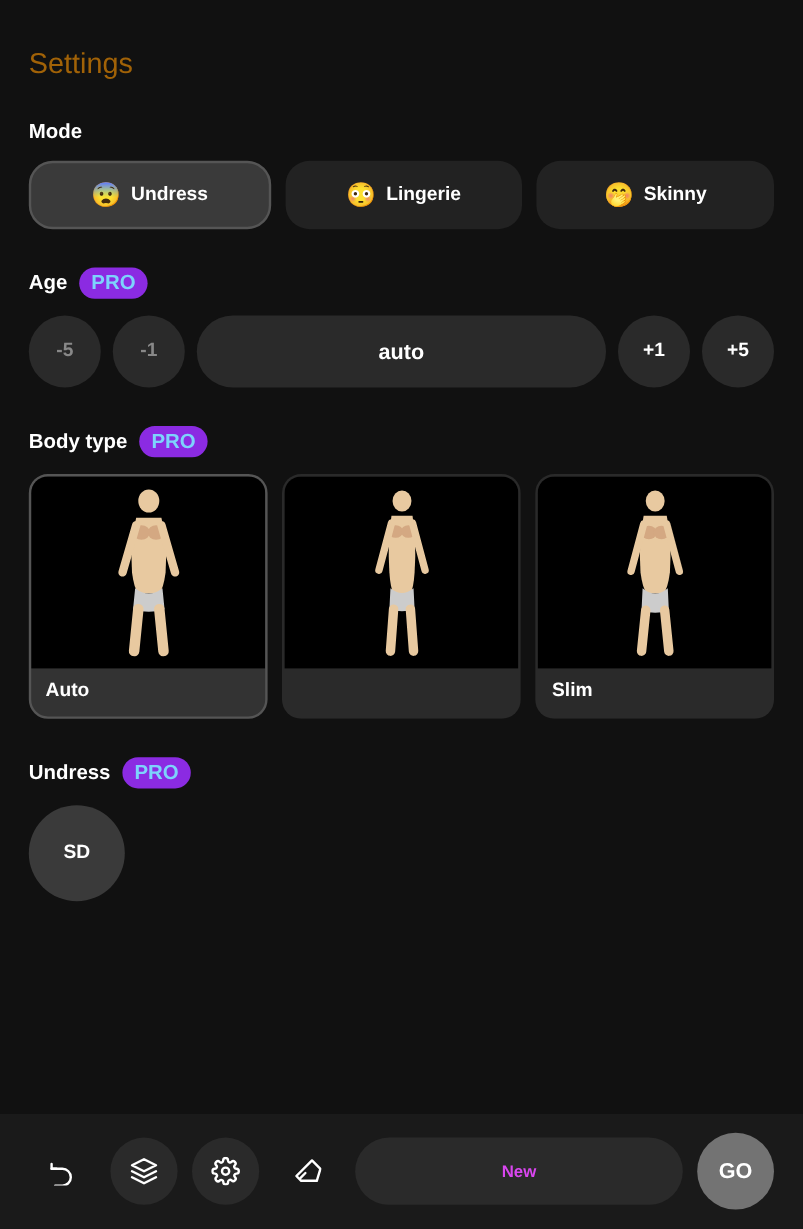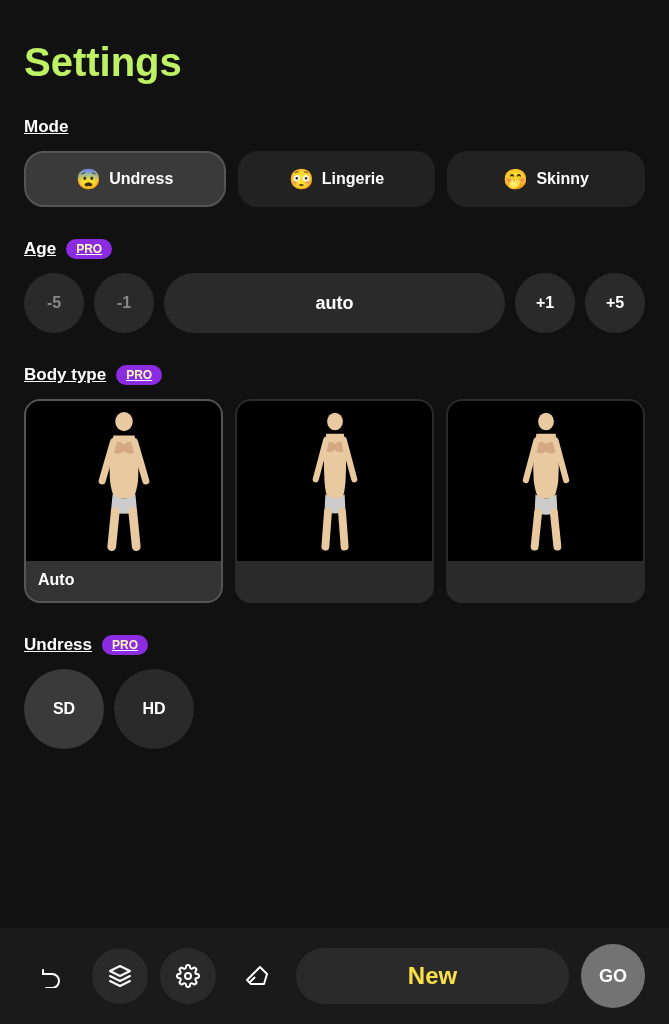--- a/index.html
+++ b/index.html
@@ -11,41 +11,40 @@
       min-height: 1024px;
       position: relative;
       overflow-x: hidden;
     }
 
     .settings-page {
       padding: 40px 24px 120px 24px;
     }
 
     .page-title {
-      font-size: 40px;
-      font-weight: 700;
-      color: #bef264;
+      font-size: 24px;
+      font-weight: 400;
+      color: #a16207;
       margin-bottom: 32px;
     }
 
     .section-label {
       font-size: 17px;
       font-weight: 600;
       color: #ffffff;
       margin-bottom: 14px;
       display: flex;
       align-items: center;
       gap: 10px;
-      text-decoration: underline;
     }
 
     .pro-badge {
       background: #8b2be2;
-      color: #fef9c3;
-      font-size: 12px;
+      color: #7dd3fc;
+      font-size: 17px;
       font-weight: 700;
       padding: 3px 10px;
       border-radius: 20px;
     }
 
     
     .mode-row {
       display: flex;
       gap: 12px;
       margin-bottom: 32px;
@@ -177,21 +176,21 @@
     .body-card-label {
       font-size: 16px;
       font-weight: 700;
       color: #ffffff;
       padding: 10px 12px 0 12px;
     }
 
     
     .quality-row {
       display: flex;
-      gap: 10px;
+      gap: 28px;
       margin-bottom: 40px;
     }
 
     .quality-btn {
       background: #2a2a2a;
       border: none;
       border-radius: 50%;
       width: 80px;
       height: 80px;
       color: #ffffff;
@@ -237,22 +236,22 @@
     .toolbar-icon-btn.ghost {
       background: transparent;
     }
 
     .new-btn {
       flex: 1;
       background: #2a2a2a;
       border: none;
       border-radius: 30px;
       height: 56px;
-      color: #fde047;
-      font-size: 24px;
+      color: #d946ef;
+      font-size: 14px;
       font-weight: 600;
       cursor: pointer;
     }
 
     .go-btn {
       background: #737373;
       border: none;
       border-radius: 50%;
       width: 64px;
       height: 64px;
@@ -372,34 +371,32 @@
           <path d="M29 26 Q24 50 26 80 Q28 95 32 100 L48 100 Q52 95 54 80 Q56 50 51 26 Z" fill="#e8c9a0"></path>
           <ellipse cx="34" cy="42" rx="7.5" ry="6.5" fill="#d4a882"></ellipse>
           <ellipse cx="46" cy="42" rx="7.5" ry="6.5" fill="#d4a882"></ellipse>
           <path d="M28 95 Q40 105 52 95 L53 116 Q40 121 27 116 Z" fill="#cccccc"></path>
           <path d="M31 116 L27 155" stroke="#e8c9a0" stroke-width="9" stroke-linecap="round" fill="none"></path>
           <path d="M49 116 L53 155" stroke="#e8c9a0" stroke-width="9" stroke-linecap="round" fill="none"></path>
           <path d="M29 34 L17 79" stroke="#e8c9a0" stroke-width="7" stroke-linecap="round" fill="none"></path>
           <path d="M51 34 L63 79" stroke="#e8c9a0" stroke-width="7" stroke-linecap="round" fill="none"></path>
         </svg>
       </div>
+      <div class="body-card-label">Slim</div>
     </div>
 
   </div>
 
   <div class="section-label">
     <span>Undress</span>
     <span class="pro-badge">PRO</span>
   </div>
   <div class="quality-row">
     <button class="quality-btn active">
       <span>SD</span>
-    </button>
-    <button class="quality-btn">
-      <span>HD</span>
     </button>
   </div>
 
 </div>
 
 <div class="bottom-bar">
 
   <button class="toolbar-icon-btn ghost">
     <svg class="icon-svg" viewBox="0 0 24 24">
       <path d="M3 10h9a7 7 0 0 1 0 14H6" stroke="#ffffff" stroke-width="2" stroke-linecap="round" stroke-linejoin="round" fill="none"></path>

